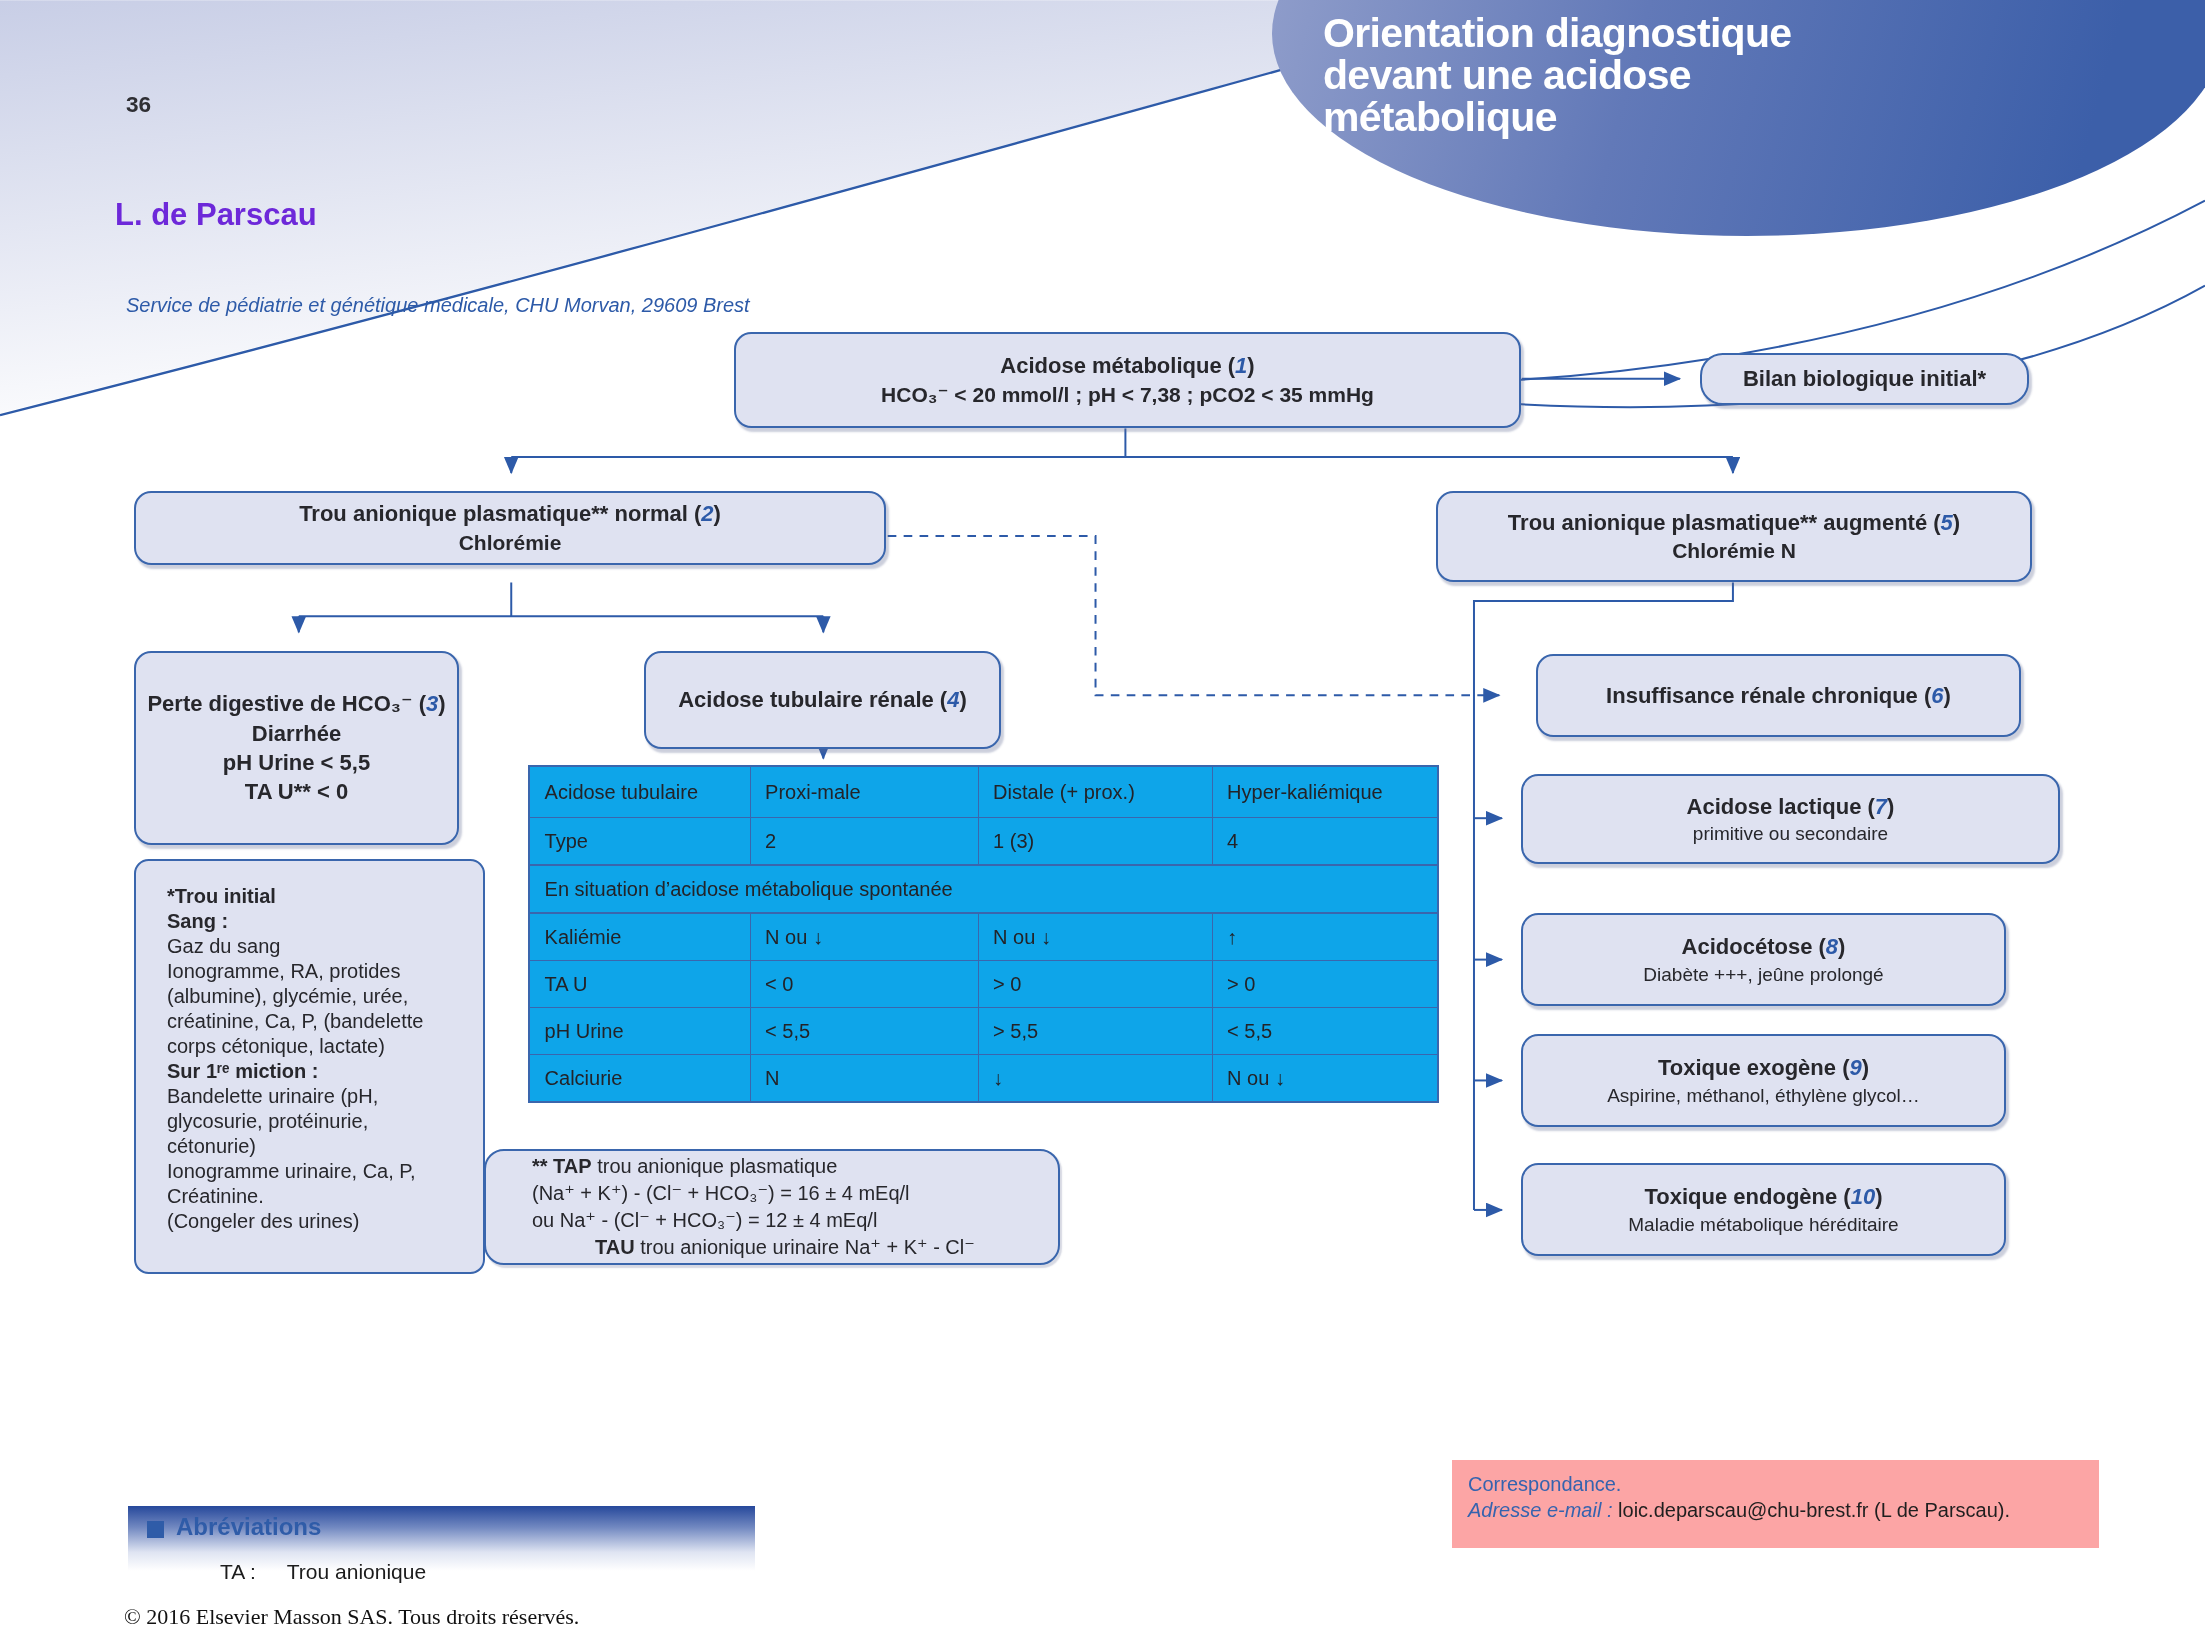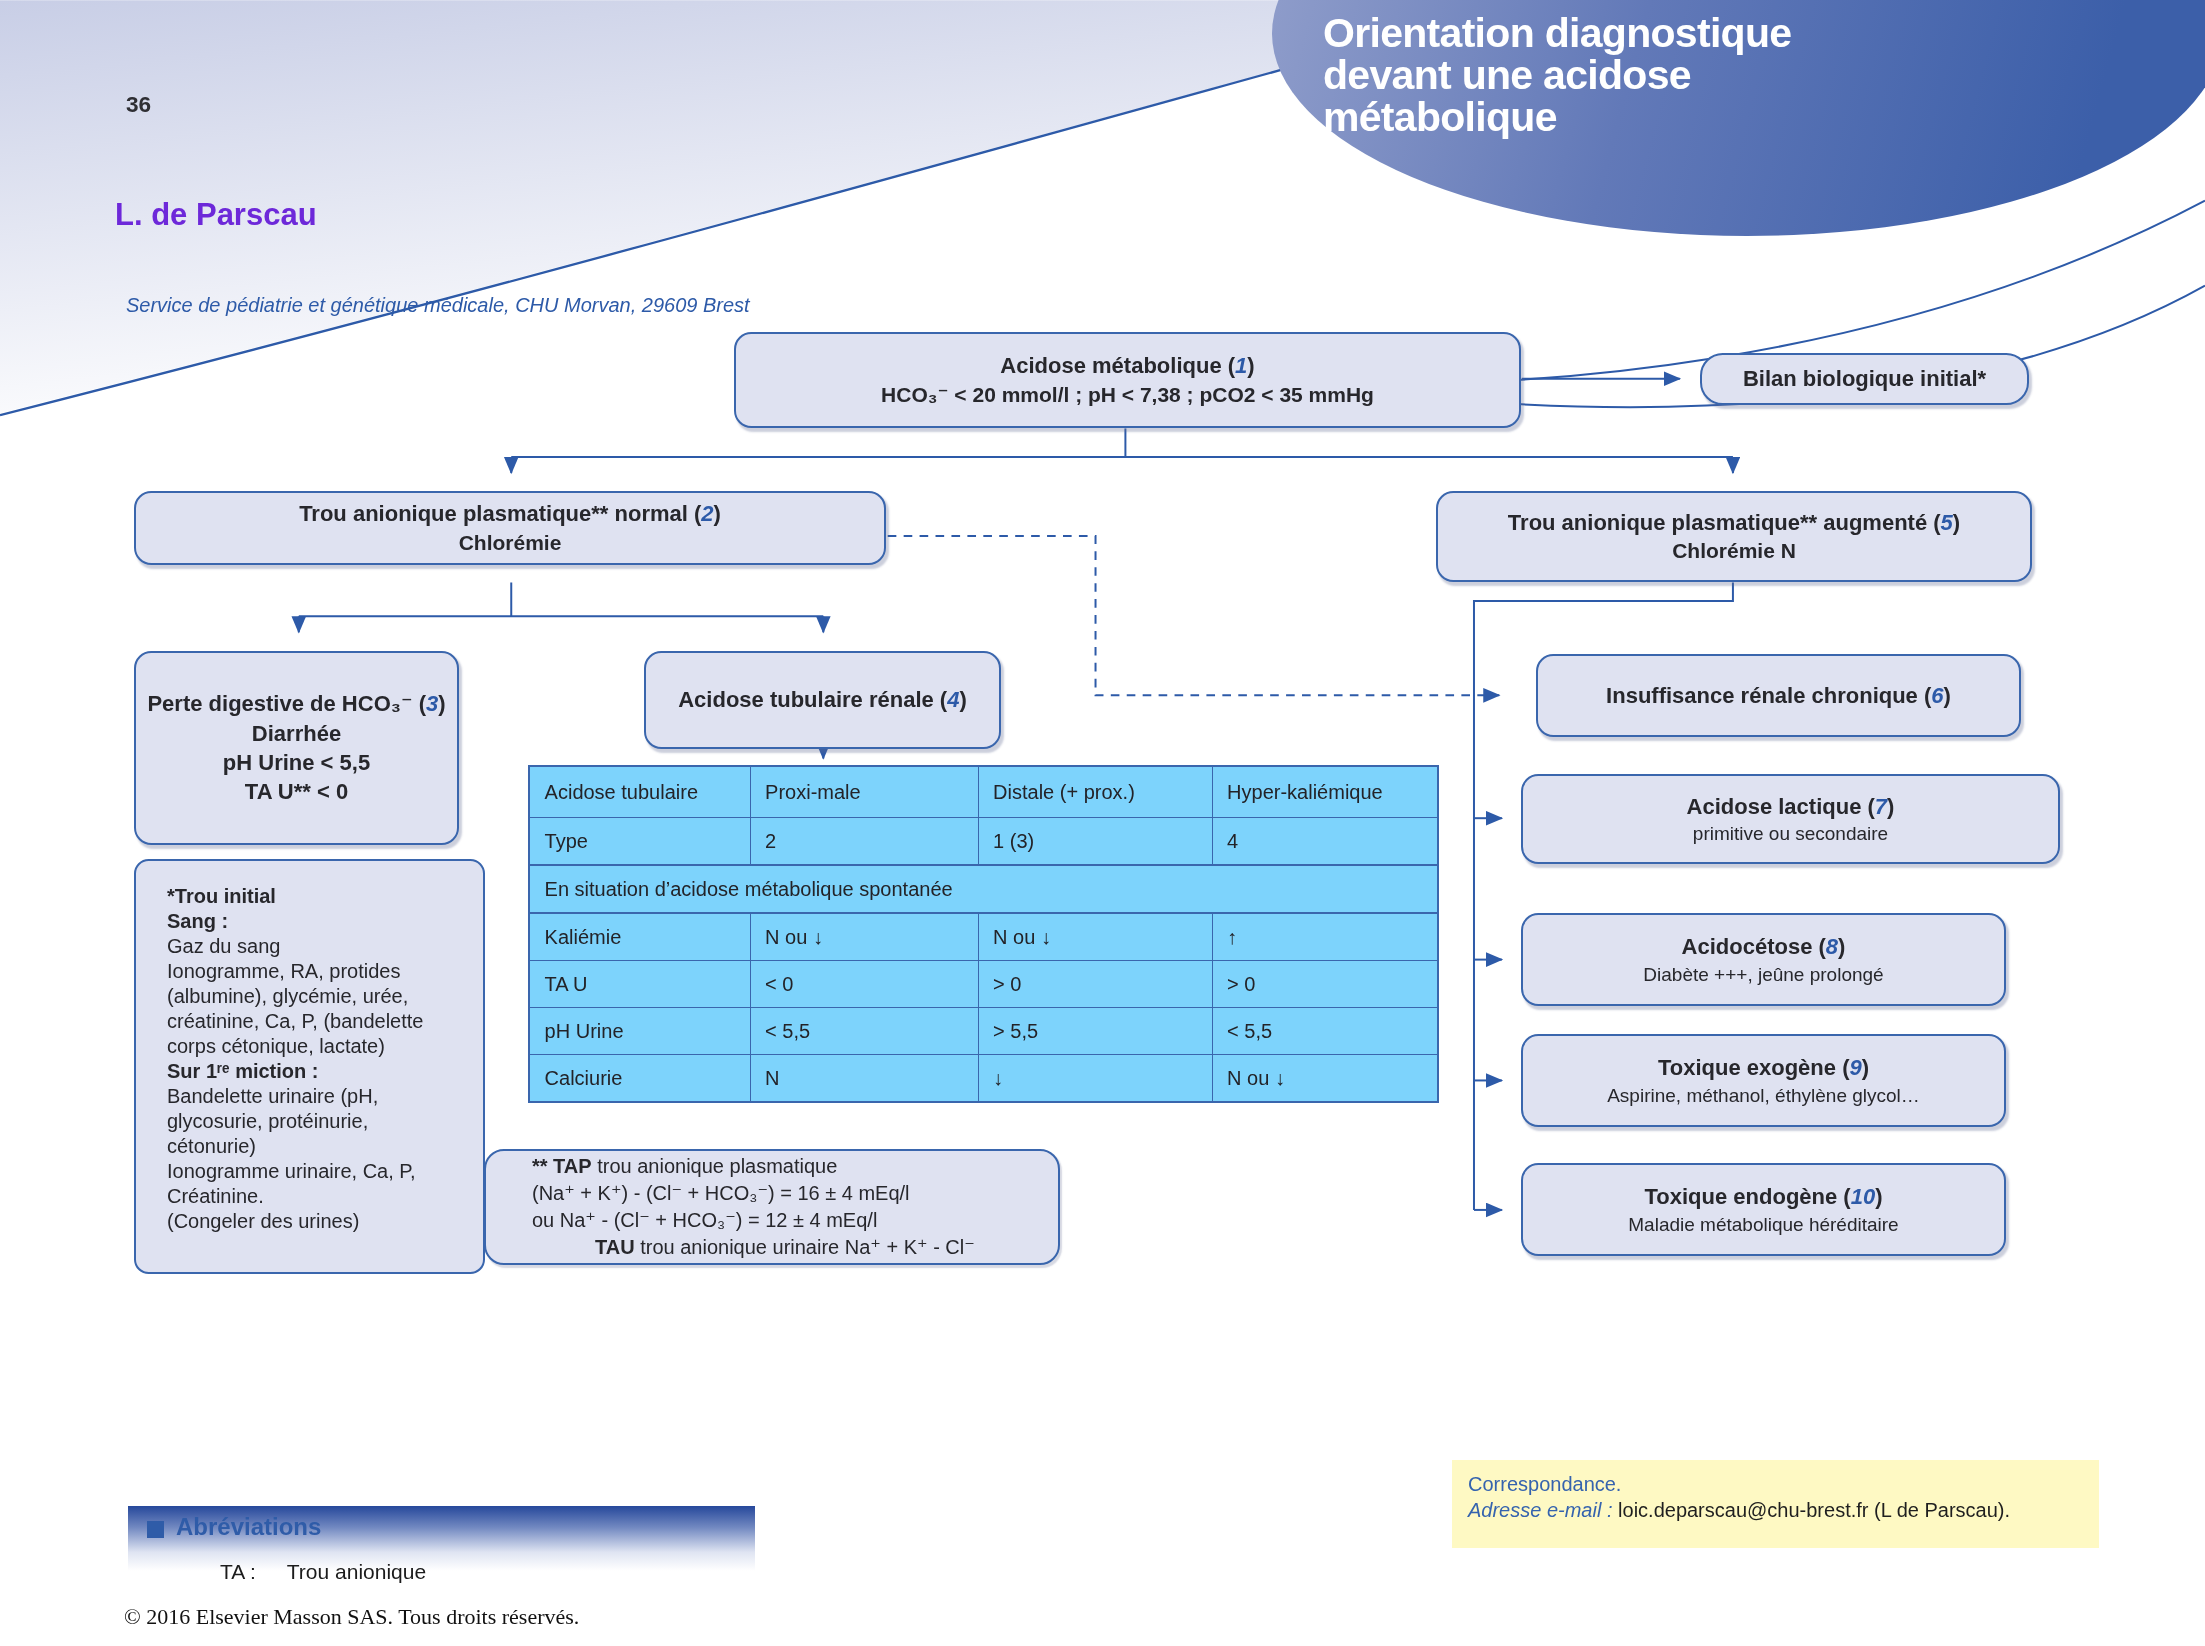--- a/index.html
+++ b/index.html
@@ -53,42 +53,42 @@
   }
   .bilan-note{left:134px;top:859px;width:351px;height:415px;padding:22.6px 10.6px 10.6px 31px;font-size:20px;line-height:25px;}
   .tap-note{
     left:484px;top:1149px;width:576px;height:116px;border-radius:20px;
     align-items:flex-start;text-align:left;justify-content:center;
     padding:6.6px 12px 6.6px 46px;font-size:20px;line-height:27px;box-shadow:2px 2.7px 1.3px rgba(95,105,145,.25);
   }
   
   .rta{
     position:absolute;left:528px;top:765px;width:910px;z-index:3;
-    border-collapse:collapse;background:#7dd3fc;font-size:20px;color:#232328;
+    border-collapse:collapse;background:#0ea5e9;font-size:20px;color:#232328;
     border:2.7px solid #3a66ad;table-layout:fixed;
   }
   .rta th,.rta td{
     border:1.3px solid #3a66ad;font-weight:400;text-align:left;
     padding:0 4px 0 14.6px;height:46px;vertical-align:middle;
   }
   .rta tr.hd th{height:50px;}
   .rta td.merged{border-top:2px solid #3a66ad;border-bottom:2px solid #3a66ad;}
   
   .abbrev-band{
     position:absolute;left:128px;top:1506px;width:627px;height:77px;z-index:3;
     background:linear-gradient(180deg,#26489b 0%,#7289c1 28%,#dfe4f2 60%,#ffffff 84%);
   }
   .abbrev-band .sq{position:absolute;left:18.6px;top:14.6px;width:17.3px;height:17.3px;background:#2f5ca8;}
   .abbrev-band .abht{position:absolute;left:48px;top:6.6px;font-size:24px;font-weight:700;color:#2f5ca8;}
   .abbrev-item{position:absolute;left:220px;top:1560px;z-index:3;font-size:21px;color:#1c1c1c;}
   .abbrev-item .mean{margin-left:31px;}
   .copyright{position:absolute;left:124px;top:1604px;z-index:3;font-family:"Liberation Serif","DejaVu Serif",serif;font-size:22px;color:#111111;}
   .corr{
     position:absolute;left:1452px;top:1460px;width:647px;height:88px;z-index:3;box-sizing:border-box;
-    background:#fef9c3;padding:10.6px 16px;font-size:20px;line-height:26.6px;
+    background:#fca5a5;padding:10.6px 16px;font-size:20px;line-height:26.6px;
   }
   .corr .c1{color:#3563ae;}
   .corr .lab{color:#3563ae;font-style:italic;}
   .corr .val{color:#1f1f1f;}
 </style>
 </head>
 <body>
 
 <svg class="decor" width="2205" height="505" viewBox="0 0 3321 760">
   <defs>

